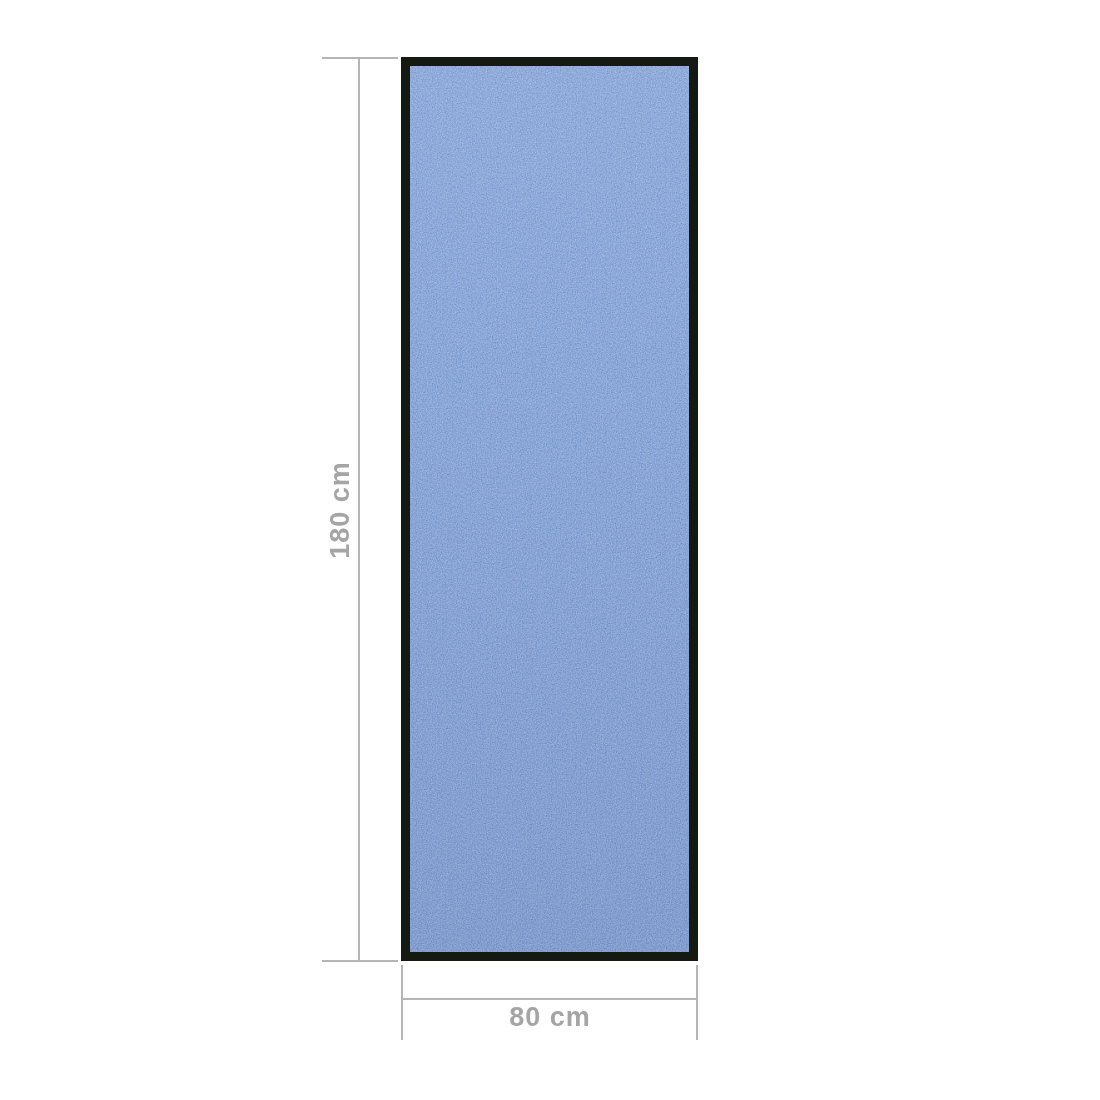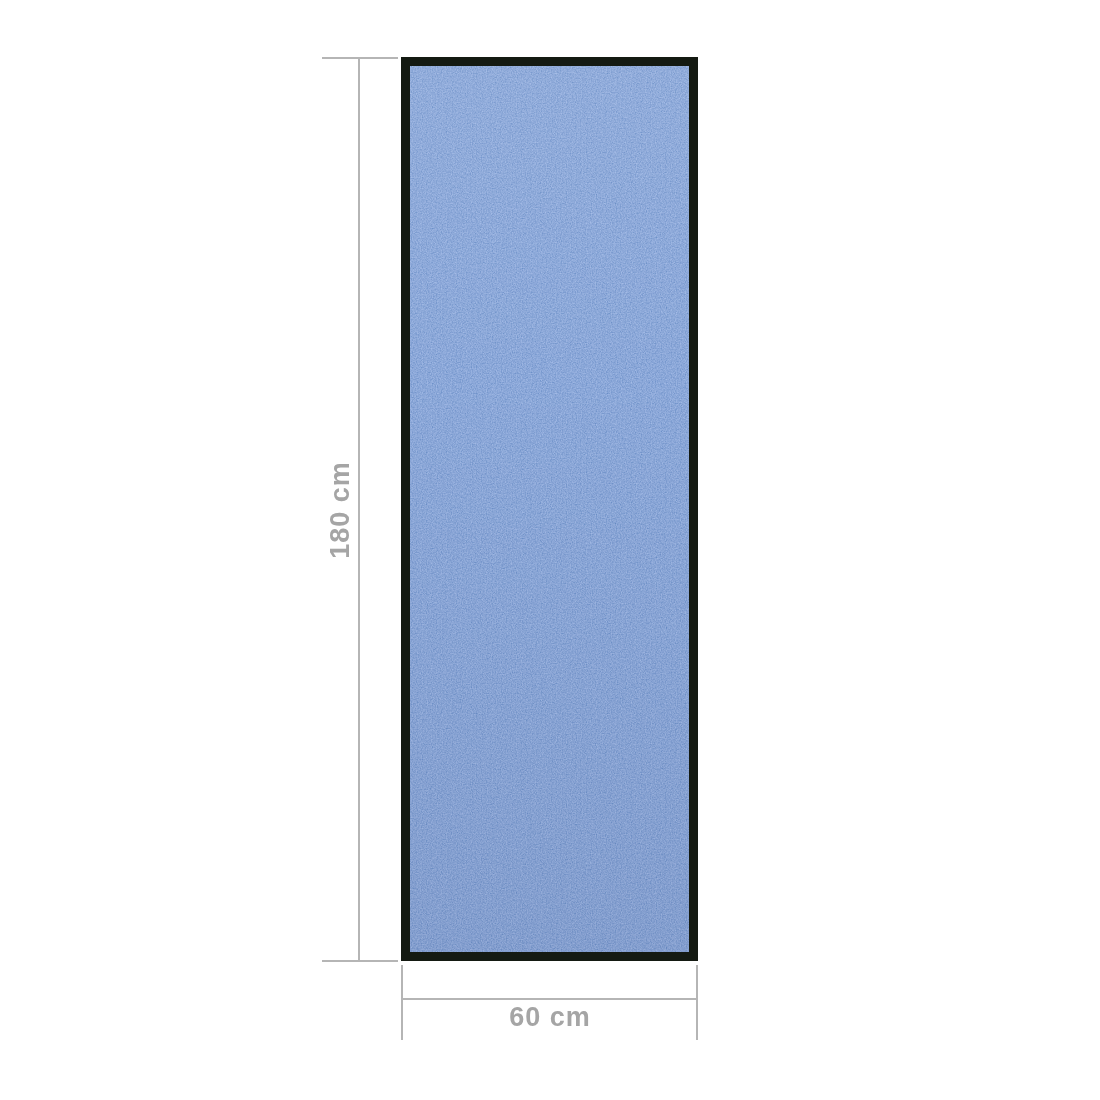--- a/index.html
+++ b/index.html
@@ -95,15 +95,15 @@
   </div>
 
   <div class="dim-line v-tick-top"></div>
   <div class="dim-line v-dim-line"></div>
   <div class="dim-line v-tick-bottom"></div>
   <div class="dim-label height-label">180 cm</div>
 
   <div class="dim-line h-ext-left"></div>
   <div class="dim-line h-ext-right"></div>
   <div class="dim-line h-dim-line"></div>
-  <div class="dim-label width-label">60 cm</div>
+  <div class="dim-label width-label">80 cm</div>
 
 </div>
 
 </body></html>

